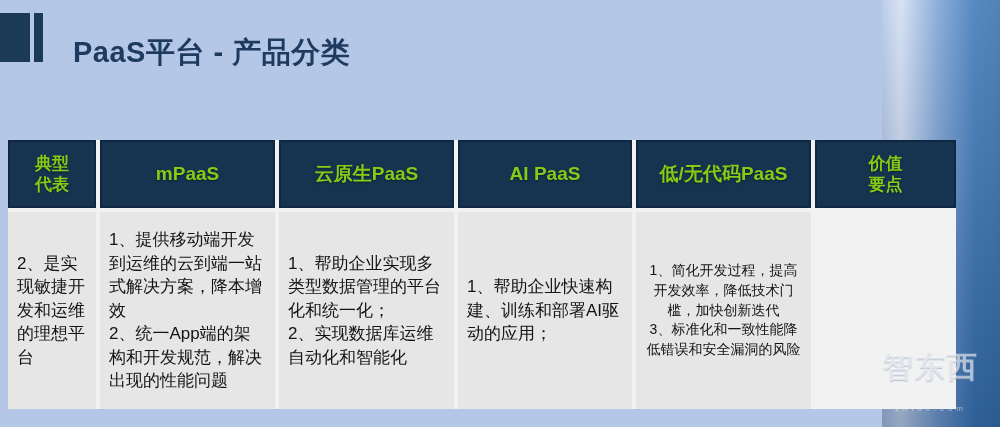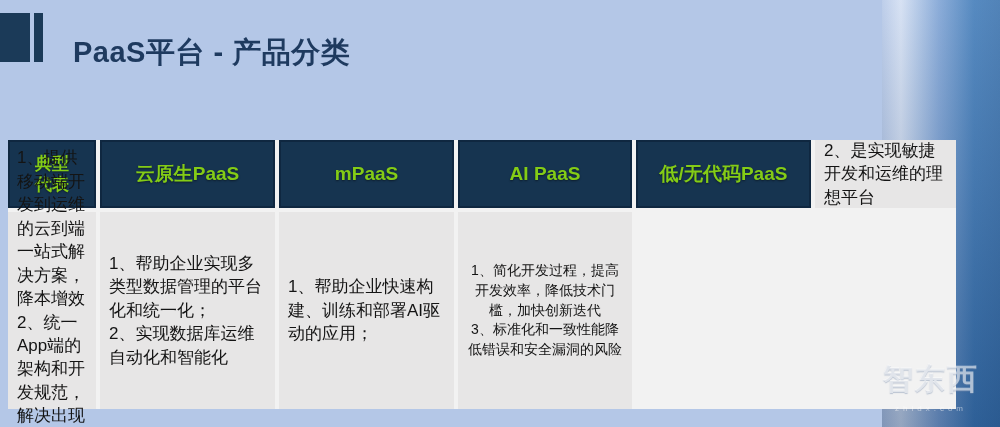--- a/index.html
+++ b/index.html
@@ -49,42 +49,44 @@
   
   .watermark{
     position:absolute;right:8px;bottom:14px;z-index:3;text-align:center;width:122px;
     pointer-events:none;
   }
   .wm-logo{
     font-size:30px;font-weight:bold;letter-spacing:2px;
     color:rgba(255,255,255,0.55);text-shadow:0 1px 1px rgba(120,140,170,0.45);
   }
   .wm-domain{
-    font-size:8px;letter-spacing:4px;color:rgba(255,255,255,0.5);margin-top:4px;
+    font-size:8px;letter-spacing:4px;color:rgba(255,255,255,0.5);margin-top:16px;
   }
 </style>
 </head>
 <body>
 
 <div class="band"></div>
 
 <span class="deco-square"></span>
 <span class="deco-bar"></span>
 <h1 class="title">PaaS平台 - 产品分类</h1>
 
 <div class="table">
 
   <div class="cell th small">典型
 代表</div>
 
+  <div class="cell th">mPaaS</div>
   <div class="cell th">云原生PaaS</div>
-  <div class="cell th">mPaaS</div>
   <div class="cell th">AI PaaS</div>
   <div class="cell th">低/无代码PaaS</div>
 
+  <div class="cell th small">价值
+要点</div>
 
   <div class="cell td">
     <div class="pt">2、是实现敏捷开发和运维的理想平台</div>
   </div>
 
   <div class="cell td">
     <div class="pt">1、提供移动端开发到运维的云到端一站式解决方案，降本增效</div>
     <div class="pt">2、统一App端的架构和开发规范，解决出现的性能问题</div>
   </div>
 

